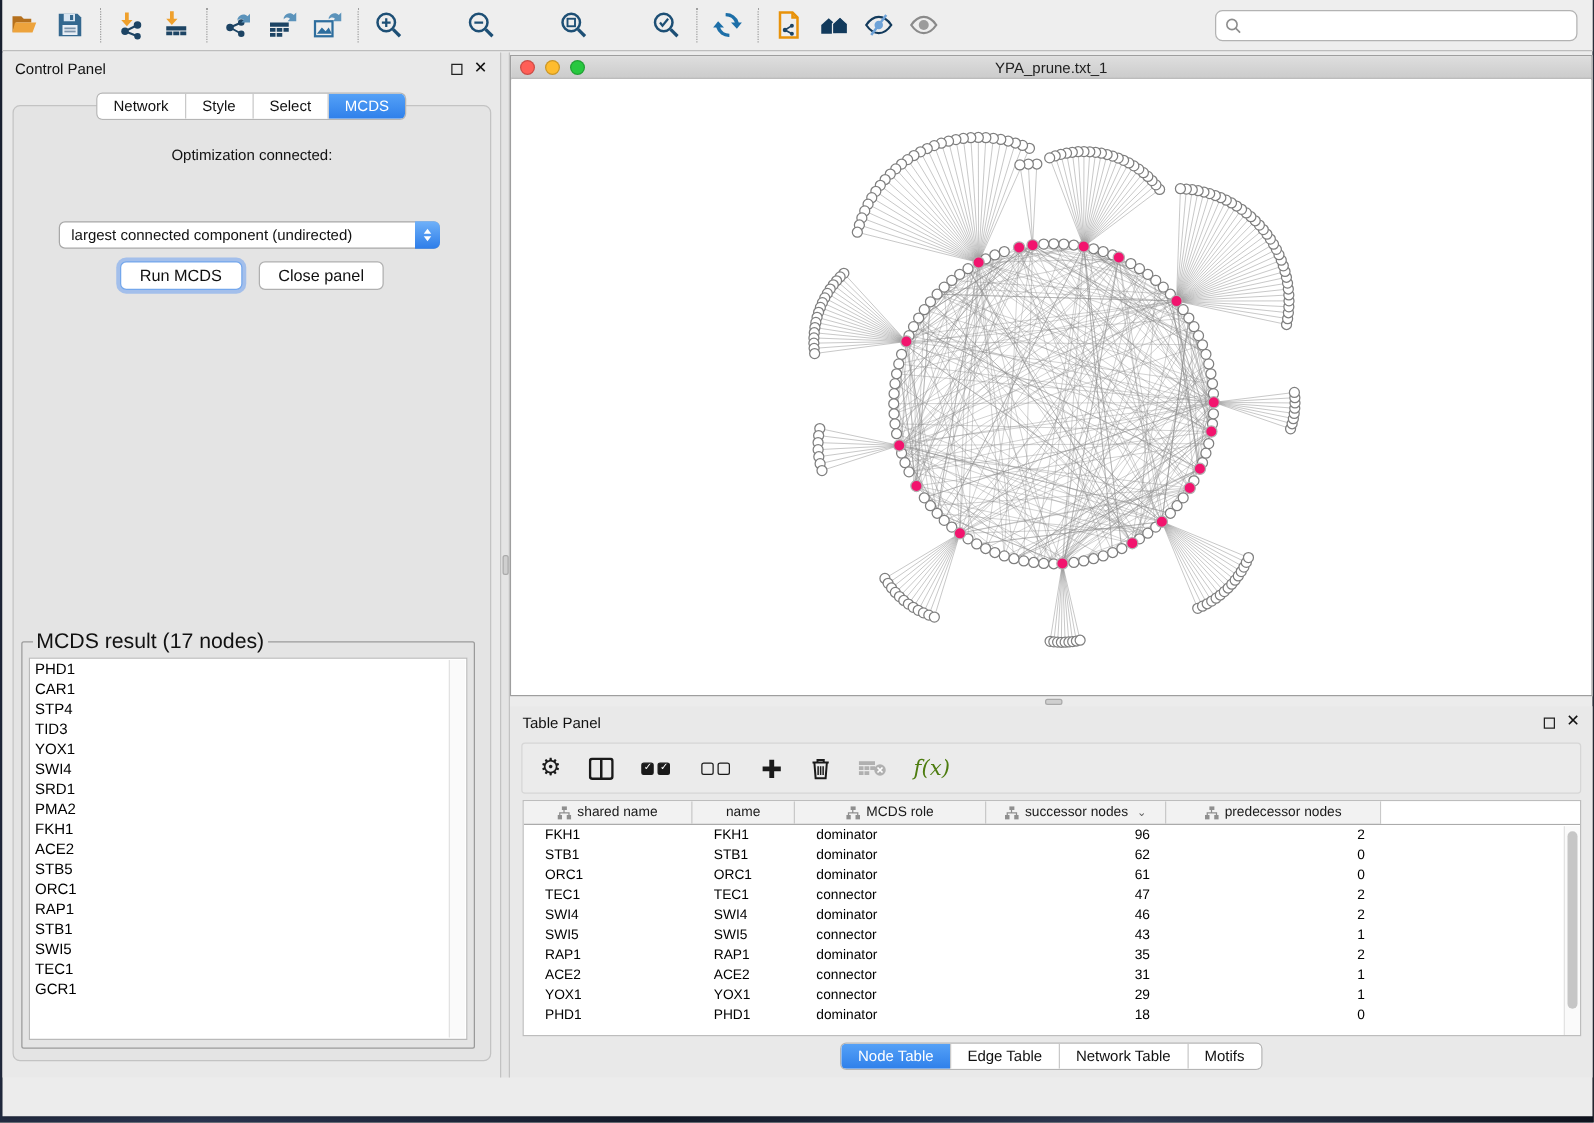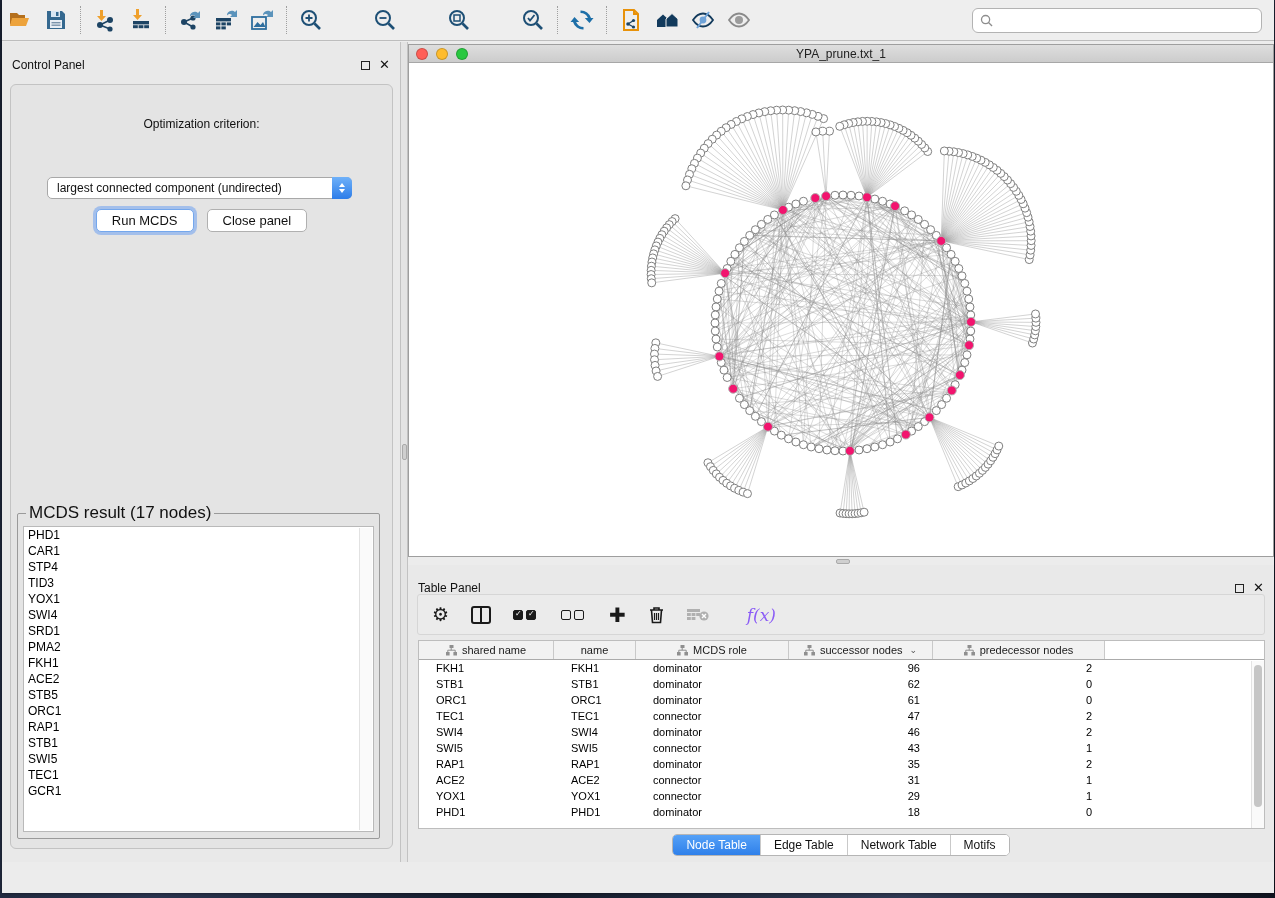--- a/index.html
+++ b/index.html
@@ -21,21 +21,21 @@
   .searchbox { position:absolute; right:12px; top:8px; width:290px; height:25px; background:#fff;
     border:1px solid #b3b3b3; border-radius:6px; display:flex; align-items:center; padding:0 7px; }
   .searchbox input { border:none; outline:none; flex:1; font-size:12px; margin-left:6px;
     font-family:"Liberation Sans",sans-serif; background:transparent; }
 
   
   .main { position:absolute; top:42px; left:0; right:0; bottom:31px; }
 
   
   .control-panel { position:absolute; left:0; top:0; width:398px; bottom:0; background:#e9e9e9; }
-  .panel-header { height:26px; display:flex; align-items:center; padding:0 10px;margin-top:10px; }
+  .panel-header { height:26px; display:flex; align-items:center; padding:0 10px; }
   .panel-title { font-size:12px; color:#111; }
   .panel-winbtns { margin-left:auto; display:flex; align-items:center; gap:9px; }
   .float-btn { width:9px; height:9px; border:1.5px solid #222; background:transparent; cursor:pointer; }
   .close-btn { font-size:13px; font-weight:bold; color:#111; line-height:10px; cursor:pointer;
     background:none; border:none; font-family:"DejaVu Sans",sans-serif; }
 
   .cp-tabs { position:absolute; left:0; right:0; top:32px; display:flex; justify-content:center; z-index:3; }
   .seg { display:inline-flex; border:1px solid #b5b5b5; border-radius:5px; overflow:hidden; background:#fff; }
   .seg .segbtn { font-size:12px; padding:3px 13px; background:#fff; border:none; border-left:1px solid #c9c9c9;
     color:#111; cursor:pointer; font-family:"Liberation Sans",sans-serif; }
@@ -92,21 +92,21 @@
 
   
   .table-panel { position:absolute; left:0; right:0; top:523px; bottom:0; background:#e9e9e9; }
   .tp-toolbar { position:absolute; left:9px; right:9px; top:29px; height:41px; background:#ebebeb;
     border:1px solid #d6d6d6; border-radius:3px; display:flex; align-items:center; padding-left:14px; }
   .tpbtn { background:none; border:none; margin-right:22px; cursor:pointer; display:flex;
     align-items:center; color:#1a1a1a; }
   .tpbtn.disabled { color:#b0b0b0; cursor:default; }
   .gear-glyph { font-size:19px; line-height:19px; font-family:"DejaVu Sans",sans-serif; }
   .plus-glyph { font-size:20px; font-weight:bold; line-height:18px; font-family:"DejaVu Sans",sans-serif; }
-  .fx-glyph { font-size:17px; font-style:italic; color:#8b5cf6; font-family:"DejaVu Serif",serif;margin-left:16px; }
+  .fx-glyph { font-size:17px; font-style:italic; color:#4d7c0f; font-family:"DejaVu Serif",serif; }
   .chk { width:10px; height:10px; border:1.5px solid #1a1a1a; border-radius:2px; display:inline-block; margin-right:3px; }
   .chk.filled { background:#1a1a1a; position:relative; }
   .chk.filled:after { content:"✓"; color:#fff; font-size:8px; position:absolute; left:1px; top:-2px; }
 
   .tp-table { position:absolute; left:10px; right:9px; top:75px; height:189px; background:#fff;
     border:1px solid #bdbdbd; overflow:hidden; }
   .thead { display:flex; height:19px; border-bottom:1px solid #ababab; background:#f2f2f2; }
   .th { display:flex; align-items:center; justify-content:center; gap:5px; font-size:11px; color:#1a1a1a;
     border-right:1px solid #c9c9c9; cursor:pointer; position:relative; }
   .th .sort { font-size:9px; color:#555; margin-left:2px; }
@@ -284,22 +284,30 @@
   <div class="main">
 
     <div class="control-panel">
       <div class="panel-header">
         <span class="panel-title">Control Panel</span>
         <span class="panel-winbtns">
           <button class="float-btn" title="Float window"></button>
           <button class="close-btn" title="Close">✕</button>
         </span>
       </div>
+      <div class="cp-tabs">
+        <span class="seg" id="cp-tabseg">
+            <button class="segbtn">Network</button>
+            <button class="segbtn">Style</button>
+            <button class="segbtn">Select</button>
+            <button class="segbtn active">MCDS</button>
+          </span>
+      </div>
       <div class="cp-body">
-        <div class="opt-label">Optimization criterion:</div>
+        <div class="opt-label">Optimization connected:</div>
         <div class="dropdown">
           <span class="ddval">largest connected component (undirected)</span>
           <span class="dd-step">
               <i class="dd-up"></i>
               <i class="dd-dn"></i>
             </span>
         </div>
         <div class="btn-row">
           <button class="pushbtn focused">Run MCDS</button>
           <button class="pushbtn">Close panel</button>

